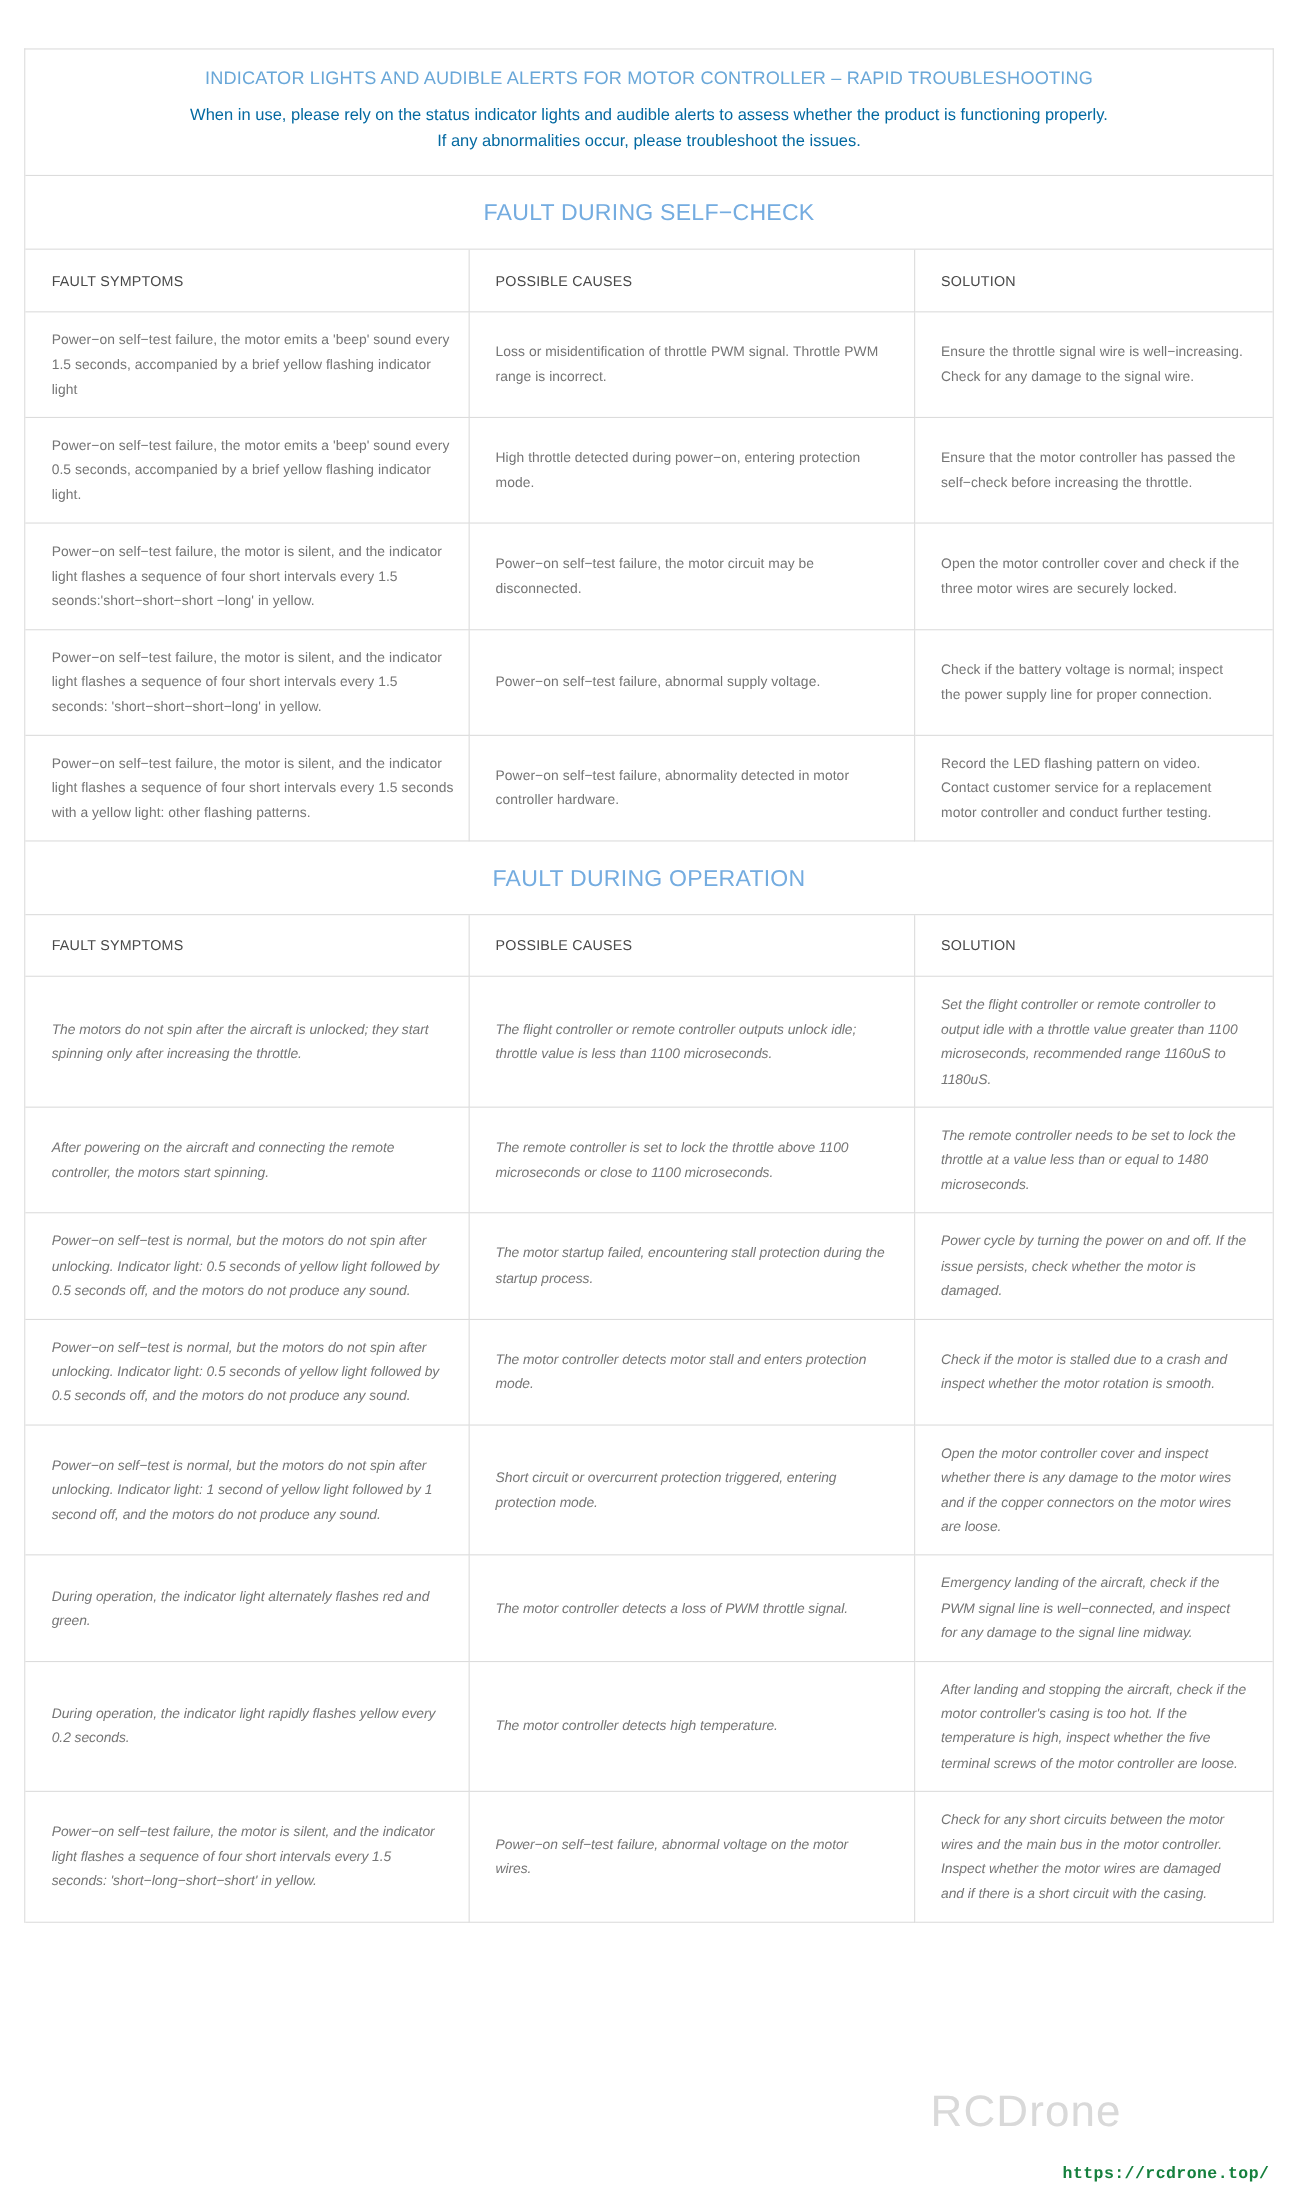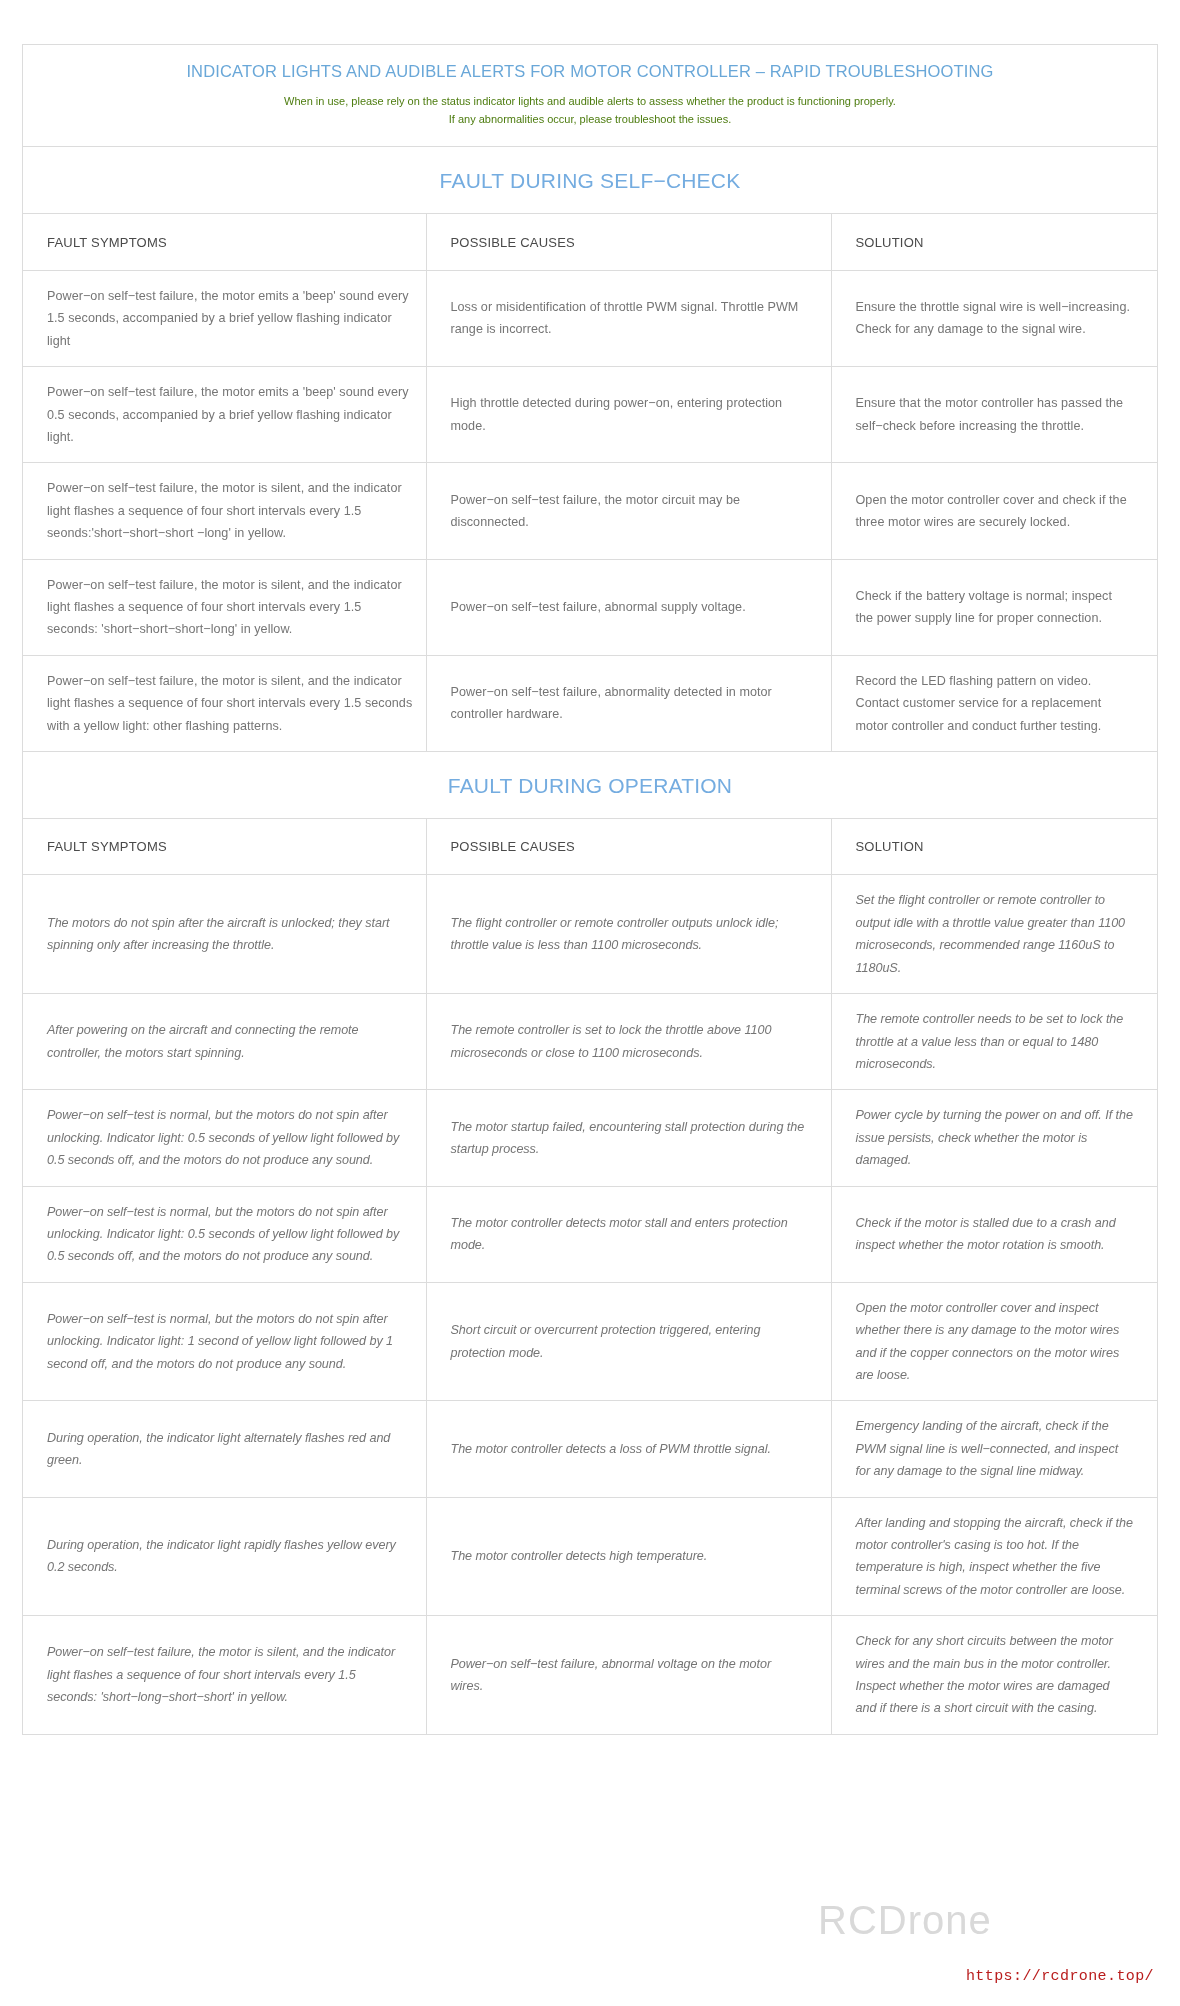--- a/index.html
+++ b/index.html
@@ -44,22 +44,22 @@
   }
   .intro-title {
     color: #69a7d8;
     font-size: 16.5px;
     letter-spacing: 0.15px;
     line-height: 1.5;
     margin-bottom: 9px;
     white-space: nowrap;
   }
   .intro-line {
-    color: #4d7c0f;
-    font-size: 11px;
+    color: #0369a1;
+    font-size: 15px;
     line-height: 1.62;
   }
 
   
   .section-banner {
     text-align: center;
     padding: 22px 0 20px 0;
     color: #74ace0;
     font-size: 21px;
     letter-spacing: 0.2px;
@@ -121,25 +121,26 @@
     font-size: 40px;
     letter-spacing: 1px;
     pointer-events: none;
     user-select: none;
     z-index: 5;
   }
   .footer-url {
     position: absolute;
     right: 26px;
     bottom: 57px;
-    color: #b91c1c;
+    color: #15803d;
     font-size: 15px;
     letter-spacing: 0.4px;
     font-family: "Liberation Mono", monospace;
     z-index: 6;
+    font-weight: bold;
   }
 </style>
 </head>
 <body>
 
 <div class="page">
 
   <div class="frame">
 
     <div class="intro">
@@ -246,17 +247,17 @@
         <tr>
           <td>Power−on self−test failure, the motor is silent, and the indicator light flashes a sequence of four short intervals every 1.5 seconds: 'short−long−short−short' in yellow.</td>
           <td>Power−on self−test failure, abnormal voltage on the motor wires.</td>
           <td>Check for any short circuits between the motor wires and the main bus in the motor controller. Inspect whether the motor wires are damaged and if there is a short circuit with the casing.</td>
         </tr>
       </tbody>
     </table>
 
   </div>
 
-  <div class="wm-text" style="left:818px; top:1862px;">RCDrone</div>
+  <div class="wm-text" style="left:846px; top:1862px;">RCDrone</div>
 
   <div class="footer-url">https://rcdrone.top/</div>
 
 </div>
 
 </body></html>

